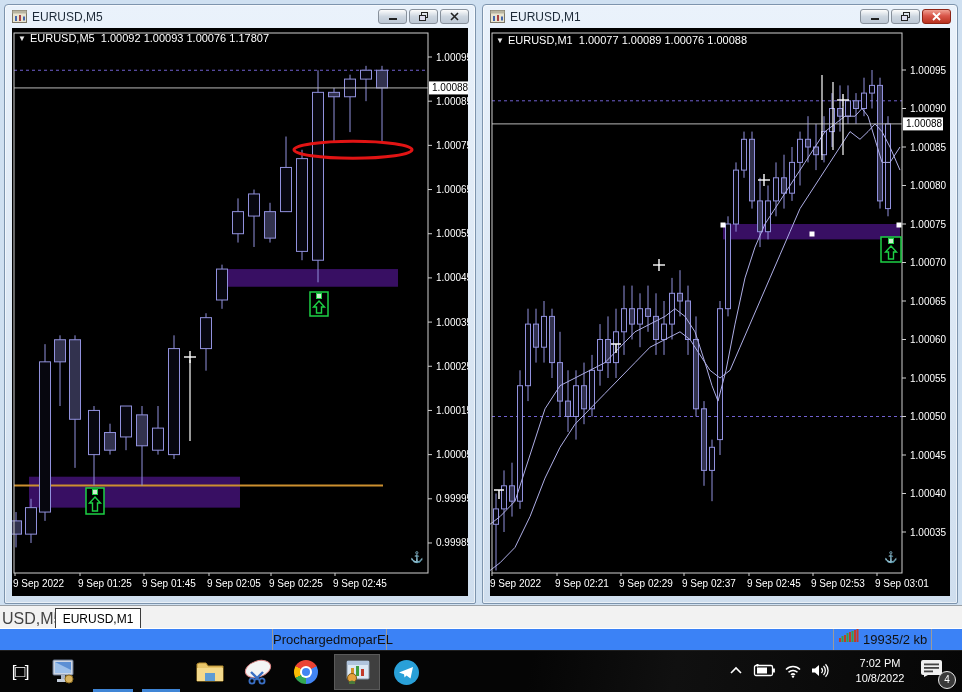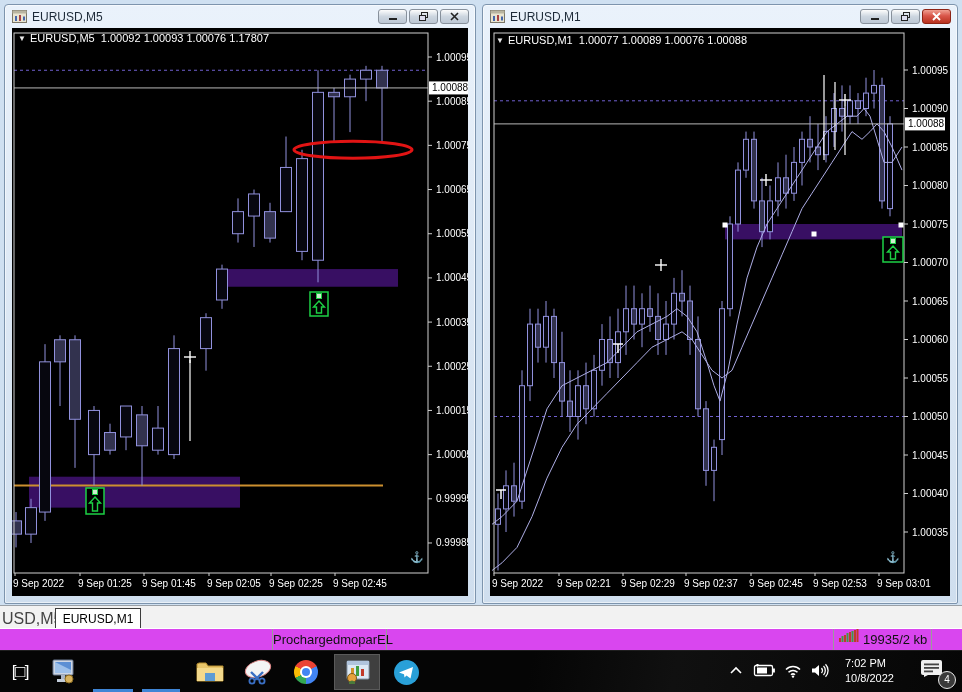--- a/index.html
+++ b/index.html
@@ -1,21 +1,21 @@
 <!DOCTYPE html>
 <html><head>
 <meta charset="utf-8">
 <style>
   html,body{margin:0;padding:0;}
   body{width:962px;height:692px;position:relative;overflow:hidden;
        background:#cfe0f1;font-family:"Liberation Sans",sans-serif;
        -webkit-font-smoothing:antialiased;}
   .window{position:absolute;background:linear-gradient(#eaf2fb,#cfdeee);
           border:1px solid #7d94ad;border-radius:4px 4px 2px 2px;
-          box-shadow:0 0 0 1px rgba(255,255,255,.55) inset;text-align:right;}
+          box-shadow:0 0 0 1px rgba(255,255,255,.55) inset;}
   .titlebar{position:absolute;left:0;top:0;right:0;height:23px;display:flex;
             align-items:center;padding-left:7px;gap:5px;cursor:default;}
   .title-text{font-size:12px;color:#1d2a38;}
   .win-btns{position:absolute;right:6px;top:4px;display:flex;gap:2px;}
   .win-btn{width:29px;height:15px;border:1px solid #87909b;border-radius:3px;
            background:linear-gradient(#fdfdfd,#cdd6e0 50%,#bcc7d4);
            display:flex;align-items:center;justify-content:center;padding:0;}
   .win-btn.close-active{background:linear-gradient(#f0a092,#d9564a 45%,#b8321f);
            border-color:#8e2415;}
   .client{position:absolute;left:7px;right:7px;top:23px;bottom:7px;background:#000;}
@@ -23,42 +23,42 @@
   .ohlc .tri{font-size:8px;vertical-align:1px;margin-right:4px;color:#e8e8e8;}
   svg text{font-family:"Liberation Sans",sans-serif;}
 
   .tabbar{position:absolute;left:0;top:605px;width:962px;height:23px;
           background:#f2f2f2;border-top:1px solid #9aa0a6;}
   .tab-inactive{position:absolute;left:2px;top:4px;font-size:16px;color:#444;}
   .tab-active{position:absolute;left:55px;top:2px;width:84px;height:21px;
               background:#fff;border:1px solid #3c3c3c;border-bottom:none;
               font-size:12px;color:#000;text-align:center;line-height:20px;}
   .statusbar{position:absolute;left:0;top:628px;width:962px;height:22px;
-             background:#d946ef;border-top:1px solid #fff;font-size:13px;color:#111;}
+             background:#3b82f6;border-top:1px solid #fff;font-size:13px;color:#111;}
   .status-cell-expert{position:absolute;left:272px;top:0;width:113px;height:22px;
              border-left:1px solid #9b9b9b;border-right:1px solid #9b9b9b;
              text-align:center;line-height:21px;}
   .status-cell-traffic{position:absolute;left:833px;top:0;width:99px;height:22px;
              border-left:1px solid #9b9b9b;border-right:1px solid #9b9b9b;
              line-height:21px;display:flex;align-items:flex-start;gap:4px;padding-left:5px;box-sizing:border-box;}
   .taskbar{position:absolute;left:0;top:650px;width:962px;height:42px;
            background:linear-gradient(100deg,#050505 55%,#101010 70%,#060606);
            border-top:1px solid #1f1f1f;}
   .tb-icon{position:absolute;top:3px;width:36px;height:36px;display:flex;
            align-items:center;justify-content:center;}
   .tb-active-bg{background:#3f3f3f;border:1px solid #5a5a5a;box-sizing:border-box;}
   .runline{position:absolute;top:38px;height:3px;background:#3f85d6;}
   .chrome-ball{width:24px;height:24px;border-radius:50%;position:relative;
       background:conic-gradient(from -60deg,#ea4335 0 120deg,#4285f4 0 240deg,#34a853 0 300deg,#fbbc05 0 360deg);}
   .chrome-ball::before{content:"";position:absolute;left:6px;top:6px;width:12px;height:12px;
       border-radius:50%;background:#fff;}
   .chrome-ball::after{content:"";position:absolute;left:8px;top:8px;width:8px;height:8px;
       border-radius:50%;background:#4285f4;}
   .tg-ball{width:25px;height:25px;border-radius:50%;background:#29a0d8;position:relative;}
-  .clock{position:absolute;right:47px;top:5px;width:70px;text-align:left;
+  .clock{position:absolute;right:47px;top:5px;width:70px;text-align:center;
          color:#fff;font-size:11px;line-height:15px;}
   .tray{position:absolute;right:132px;top:12px;display:flex;gap:9px;align-items:center;}
   .notif{position:absolute;right:8px;top:8px;width:34px;height:26px;}
   .badge{position:absolute;right:-2px;bottom:-4px;width:16px;height:16px;border-radius:50%;
          background:#3a3a3a;border:1px solid #e8e8e8;color:#fff;font-size:10px;
          text-align:center;line-height:15px;}
 </style>
 </head>
 <body>
 

